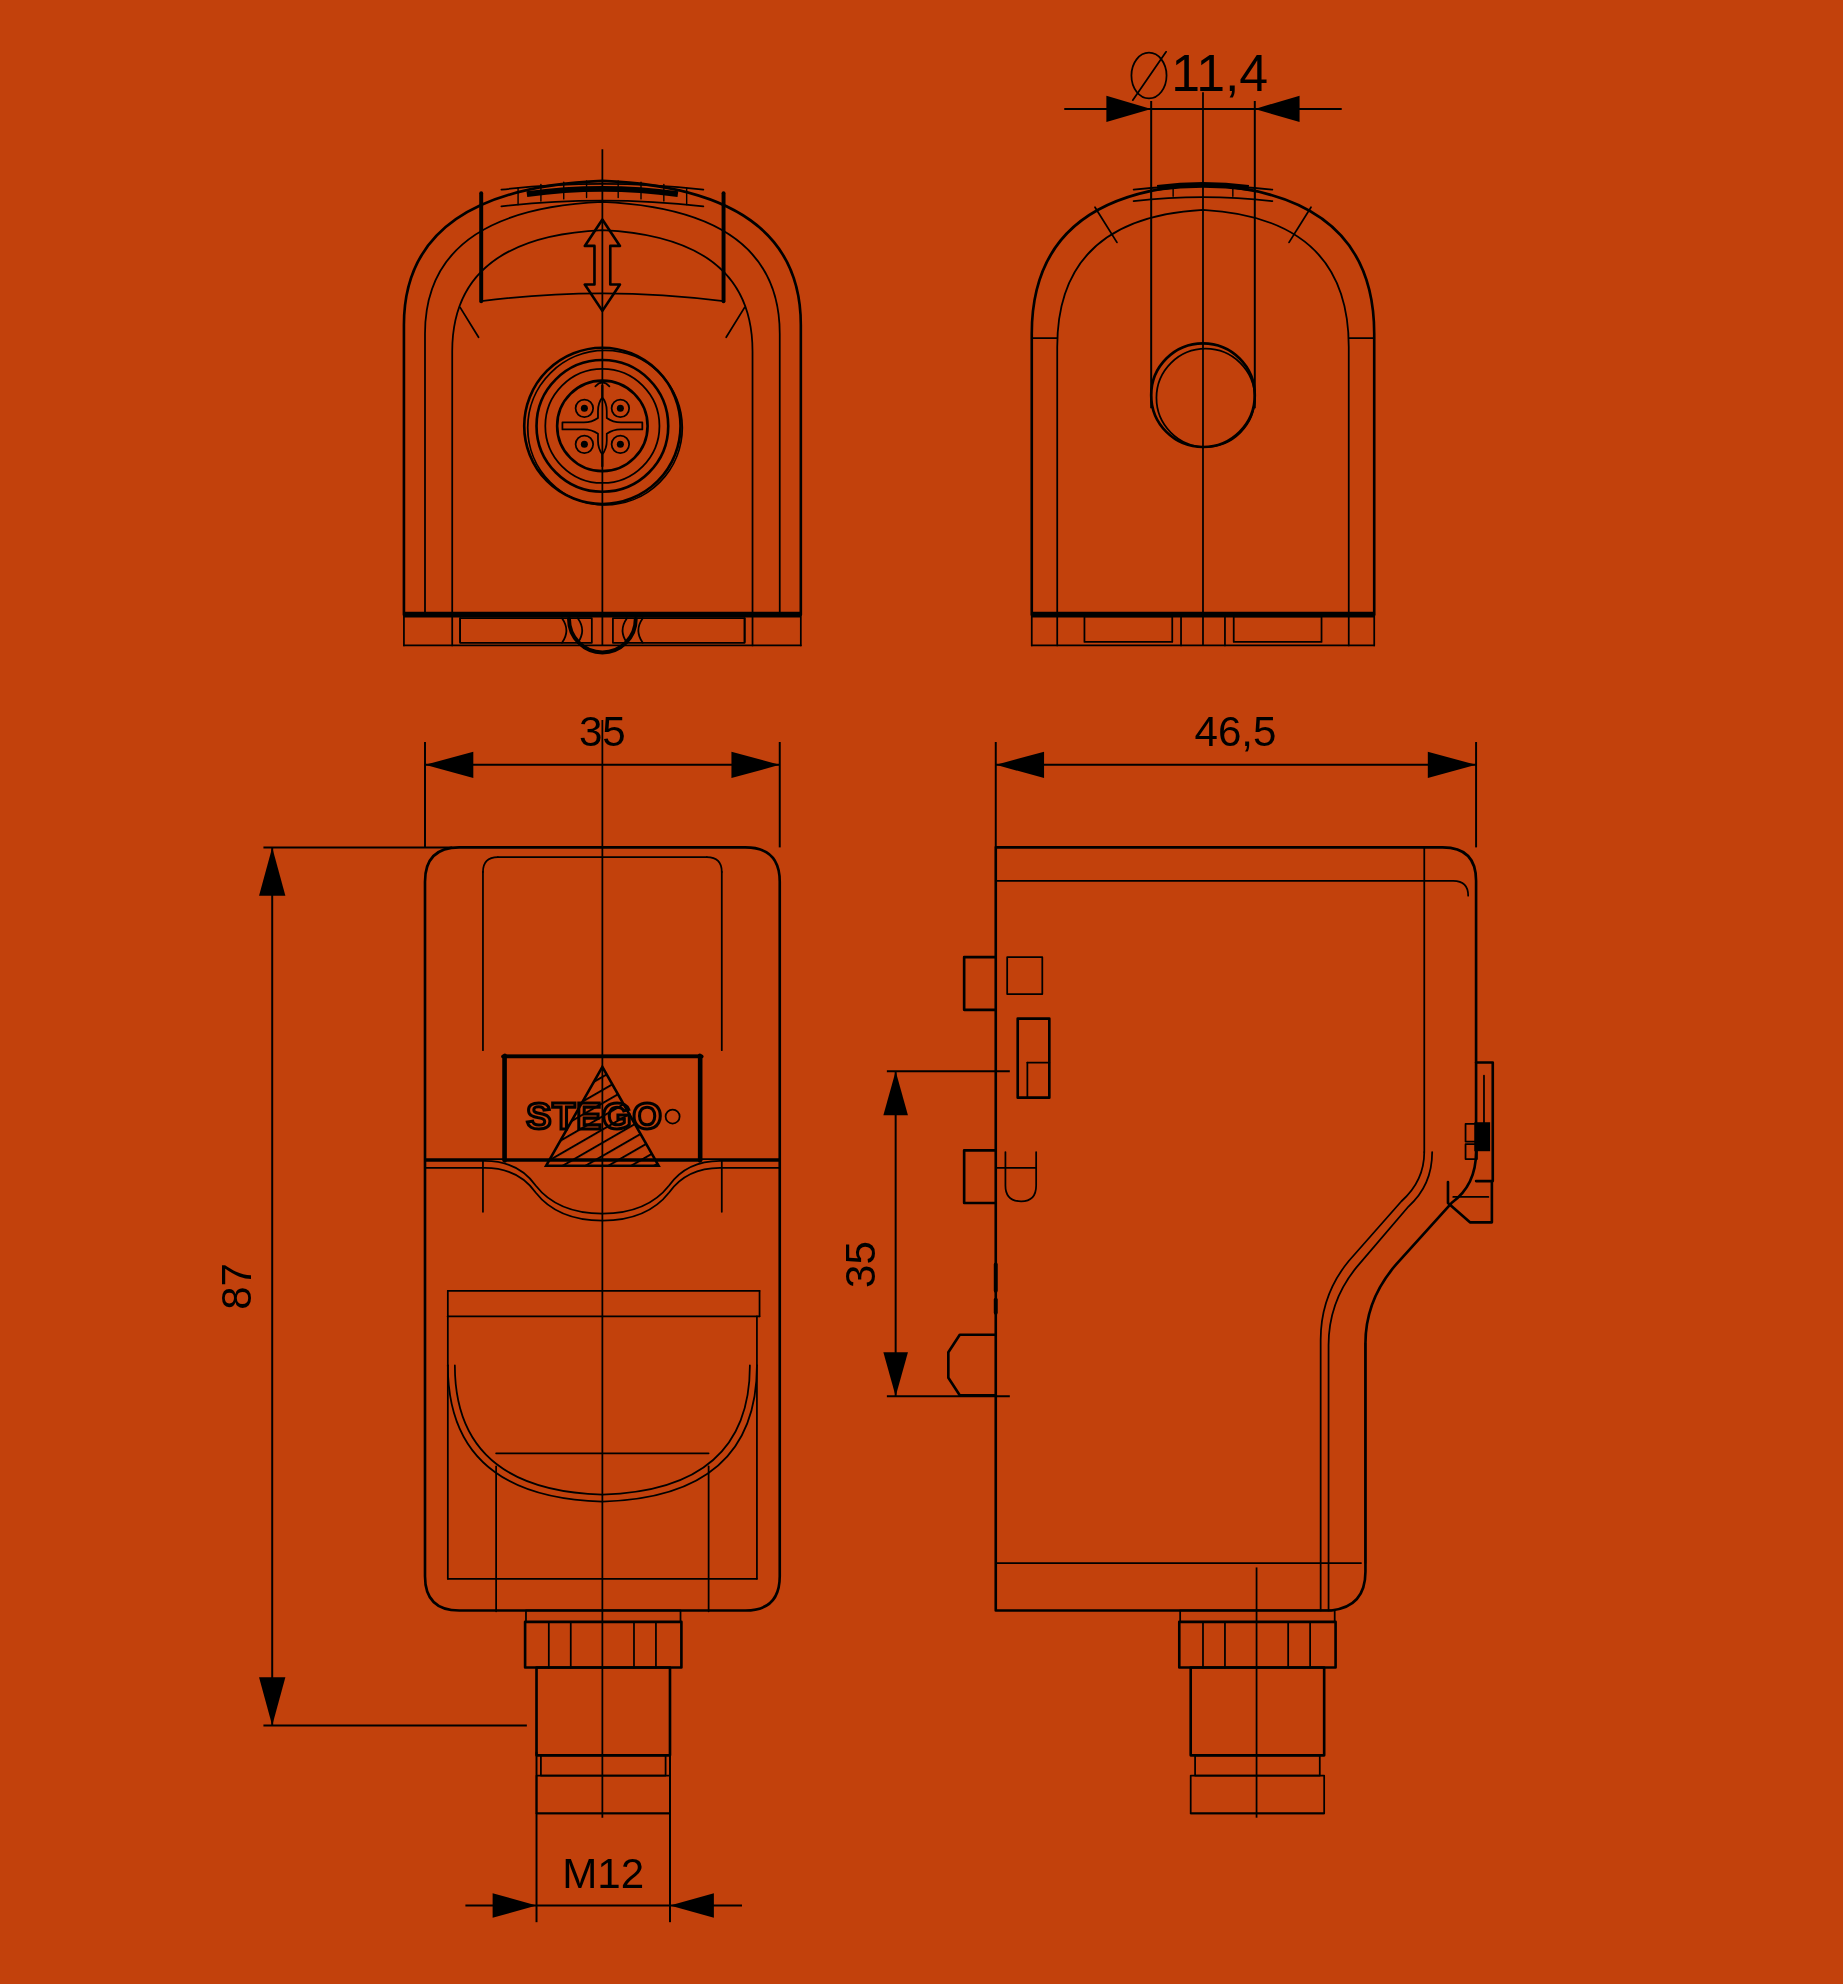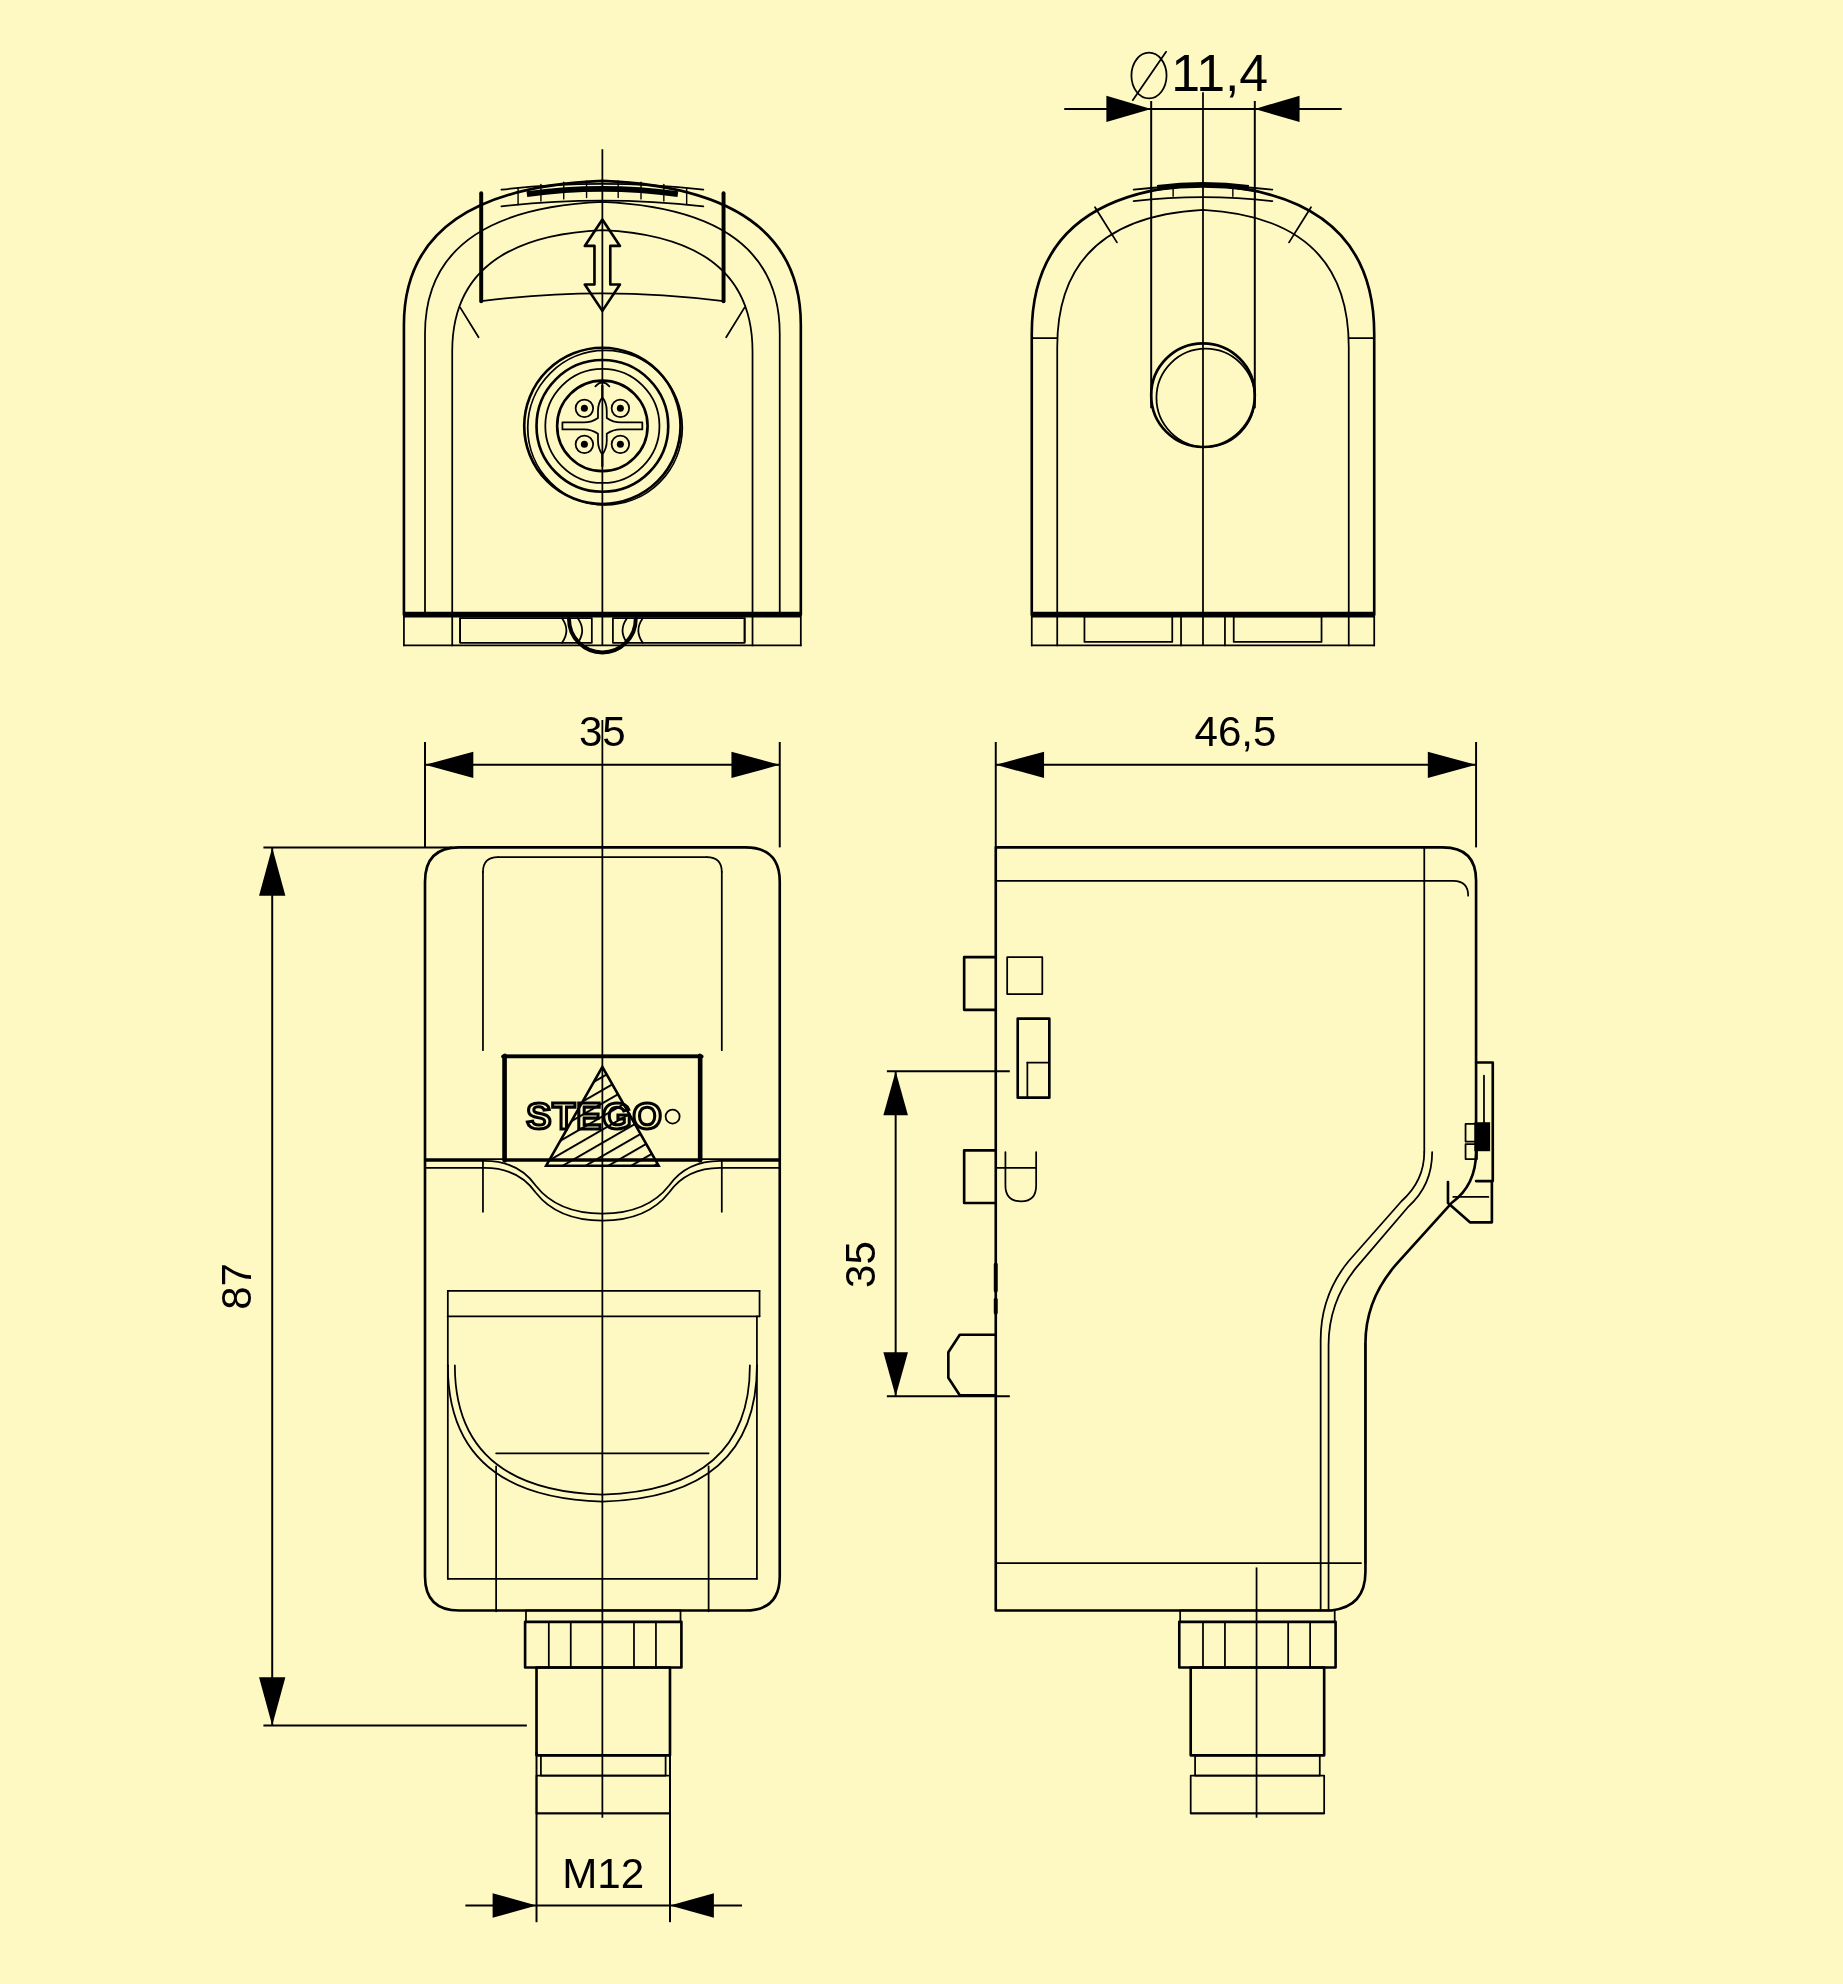--- a/index.html
+++ b/index.html
@@ -11,21 +11,21 @@
   body {
     width: 1844px;
     height: 1985px;
     font-family: "Liberation Sans", sans-serif;
     overflow: hidden;
   }
   #drawing-root {
     position: relative;
     width: 1844px;
     height: 1985px;
-    background: #fef9c3;
+    background: #c2410c;
   }
   svg#cad {
     display: block;
     width: 1844px;
     height: 1985px;
   }
   .ln      { fill: none; stroke: #000000; stroke-width: 6; stroke-linecap: round; stroke-linejoin: round; }
   .ln-thin { fill: none; stroke: #000000; stroke-width: 4; stroke-linecap: round; stroke-linejoin: round; }
   .ln-hair { fill: none; stroke: #000000; stroke-width: 3.2; stroke-linecap: round; stroke-linejoin: round; }
   .ln-bold { fill: none; stroke: #000000; stroke-width: 9; stroke-linecap: round; stroke-linejoin: round; }

